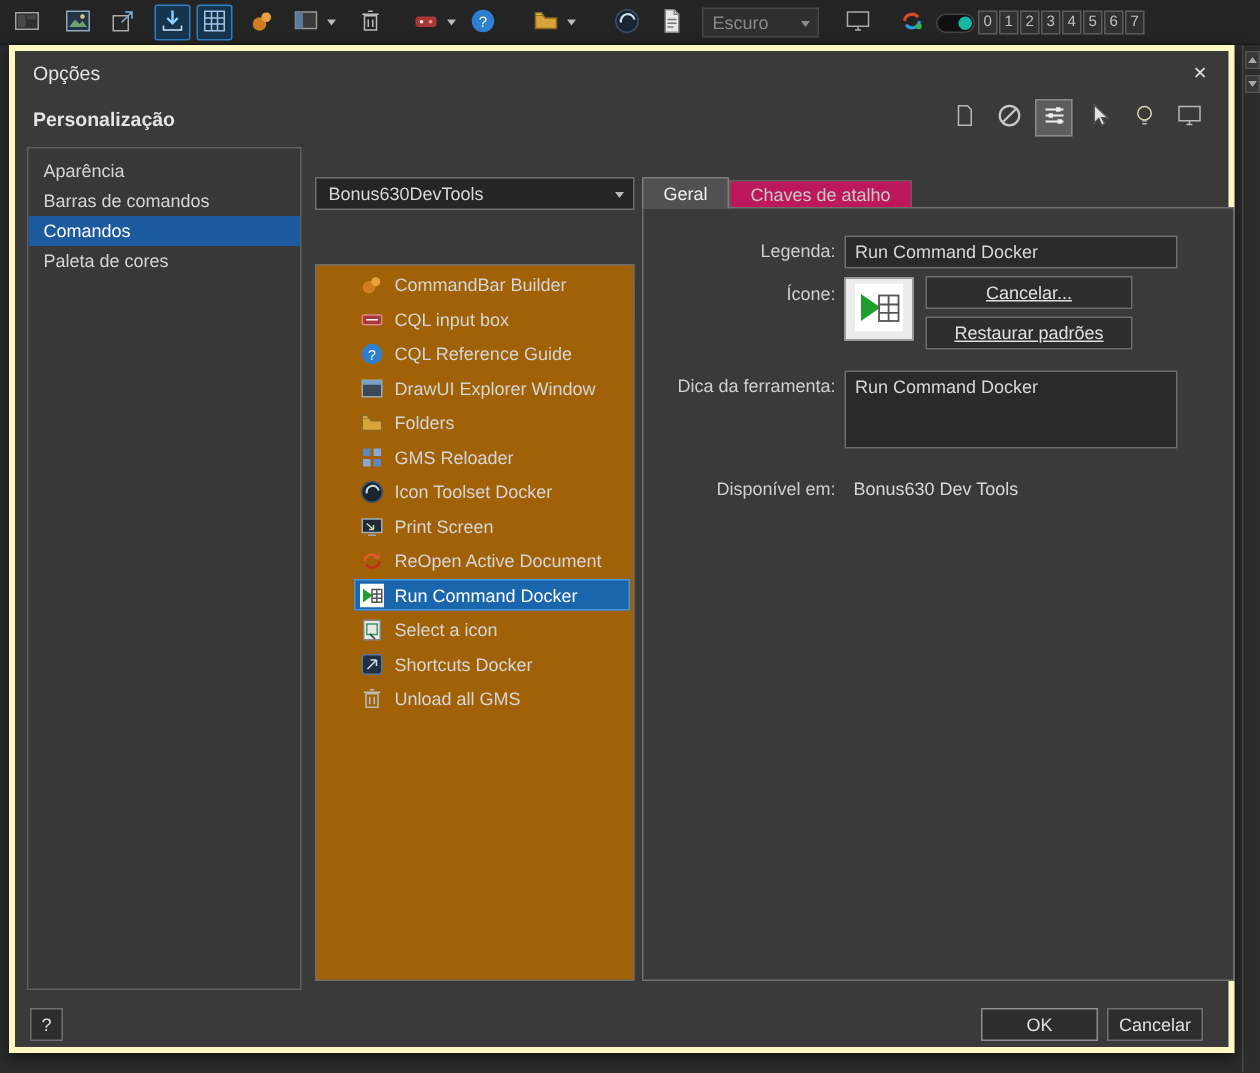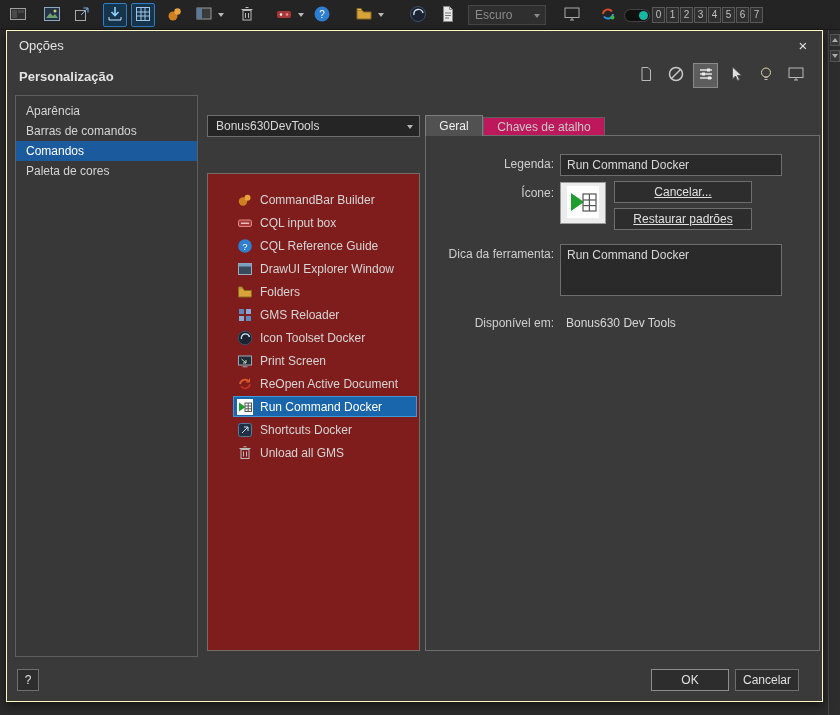--- a/index.html
+++ b/index.html
@@ -19,21 +19,21 @@
   .toggle-knob { position:absolute; right:1px; top:1px; width:9px; height:9px; border-radius:50%; background:#16b8a4; }
   .num-btn { position:absolute; top:7px; width:13px; height:16px; background:#303030; border:1px solid #5a5a5a; color:#c0c0c0; font-size:10px; text-align:center; line-height:14px; }
 
   
   .right-strip { position:absolute; left:828px; top:30px; width:12px; height:685px; background:#2d2d2d; border-left:1px solid #4a4a4a; }
   .strip-btn { position:absolute; left:1px; width:10px; height:12px; background:#383838; border:1px solid #555; display:flex; align-items:center; justify-content:center; }
   .tri-up { width:0;height:0;border-left:3px solid transparent;border-right:3px solid transparent;border-bottom:4px solid #aaa; }
   .tri-down { width:0;height:0;border-left:3px solid transparent;border-right:3px solid transparent;border-top:4px solid #aaa; }
 
   
-  .dialog { position:absolute; left:6px; top:30px; width:817px; height:672px; background:#3a3a3a; border:1px solid #fef9c3; box-shadow:0 3px 10px rgba(0,0,0,.55); }
+  .dialog { position:absolute; left:6px; top:30px; width:817px; height:672px; background:#3a3a3a; border:4px solid #fef9c3; box-shadow:0 3px 10px rgba(0,0,0,.55); }
   .dlg-title { position:absolute; left:12px; top:7px; font-size:13px; color:#e4e4e4; }
   .dlg-close { position:absolute; right:8px; top:4px; width:22px; height:22px; color:#e0e0e0; font-size:15px; text-align:center; line-height:21px; cursor:default; }
   .section-title { position:absolute; left:12px; top:38px; font-size:13px; font-weight:bold; color:#e4e4e4; }
 
   .hdr-icons { position:absolute; top:32px; right:14px; display:flex; gap:5px; }
   .hdr-btn { width:25px; height:25px; display:flex; align-items:center; justify-content:center; border:1px solid transparent; }
   .hdr-btn svg { width:18px; height:18px; }
   .active-tool { background:#5d5d5d; border:1px solid #8a8a8a; }
 
   
@@ -42,21 +42,21 @@
   .side-item.sel { background:#1b5a9c; color:#ffffff; }
 
   
   .cat-select { position:absolute; left:200px; top:84px; width:213px; height:22px; background:#252525; border:1px solid #6e6e6e; color:#d8d8d8; line-height:20px; padding:0 8px; }
   .cat-select .caret { right:6px; left:auto; top:9px; }
   .search-box { position:absolute; left:200px; top:113px; width:213px; height:22px; background:#252525; border:1px solid #6e6e6e;margin-top:44px; }
   .search-input { position:absolute; left:0; top:0; width:188px; height:20px; background:transparent; border:none; outline:none; color:#cfcfcf; font-family:inherit; font-size:12px; padding:0 8px; }
   .search-input::placeholder { color:#7d7d7d; }
   .search-glyph { position:absolute; right:5px; top:4px; }
 
-  .cmd-list { position:absolute; left:200px; top:142px; width:213px; height:478px; border:1px solid #6e6e6e; background:#7f1d1d; padding-top:14px; }
+  .cmd-list { position:absolute; left:200px; top:142px; width:213px; height:478px; border:1px solid #6e6e6e; background:#a16207; padding-top:1px; }
   .cmd-row { height:23px; display:flex; align-items:center; padding-left:25px; cursor:default; }
   .row-inner { display:flex; align-items:center; gap:7px; flex:1; height:21px; padding-left:3px; border:1px solid transparent; margin-right:2px; }
   .cmd-row.sel .row-inner { background:#1a66ad; border:1px solid #4596d6; }
   .cmd-row.sel .cmd-label { color:#ffffff; }
   .icn { width:16px; height:16px; display:inline-flex; }
   .icn svg { width:16px; height:16px; }
   .cmd-label { color:#d5d5d5; white-space:nowrap; }
 
   
   .tab { position:absolute; height:21px; line-height:20px; text-align:center; cursor:default; }
@@ -398,20 +398,32 @@
                 <line x1="11.2" y1="4" x2="11.2" y2="12.5" stroke="#555555"></line>
               </svg>
             </span>
             <span class="cmd-label">Run Command Docker</span>
           </span>
         </div>
       <div class="cmd-row">
           <span class="row-inner">
             <span class="icn">
               <svg viewBox="0 0 16 16">
+                <rect x="2.5" y="1.5" width="11" height="13" fill="#e8e8e8" stroke="#888888"></rect>
+                <rect x="4.5" y="4" width="7" height="7" fill="none" stroke="#3a9a6a"></rect>
+                <path d="M6.5 10.5 l3.5 3.5" stroke="#333333"></path>
+              </svg>
+            </span>
+            <span class="cmd-label">Select a icon</span>
+          </span>
+        </div>
+      <div class="cmd-row">
+          <span class="row-inner">
+            <span class="icn">
+              <svg viewBox="0 0 16 16">
                 <rect x="1.5" y="1.5" width="13" height="13" rx="2" fill="#223044" stroke="#56789a"></rect>
                 <path d="M5 11 L11 5 M11 5 h-4 M11 5 v4" stroke="#cfe0ee" fill="none"></path>
               </svg>
             </span>
             <span class="cmd-label">Shortcuts Docker</span>
           </span>
         </div>
       <div class="cmd-row">
           <span class="row-inner">
             <span class="icn">

